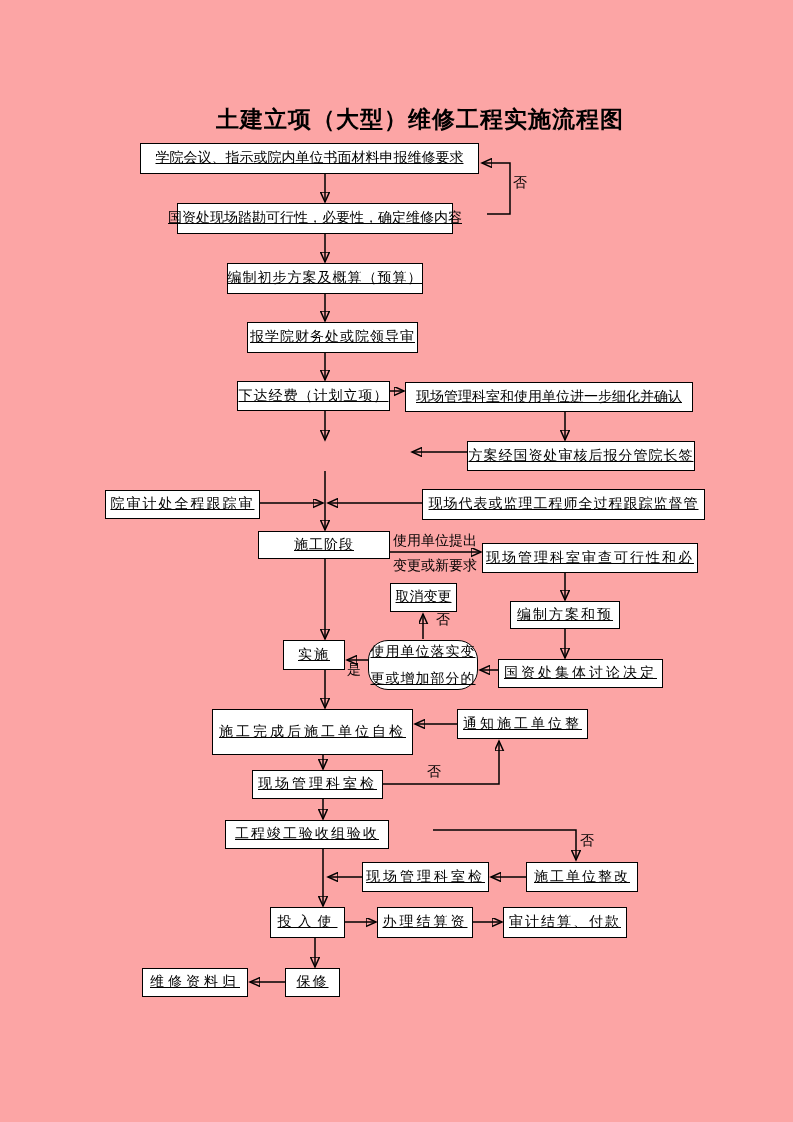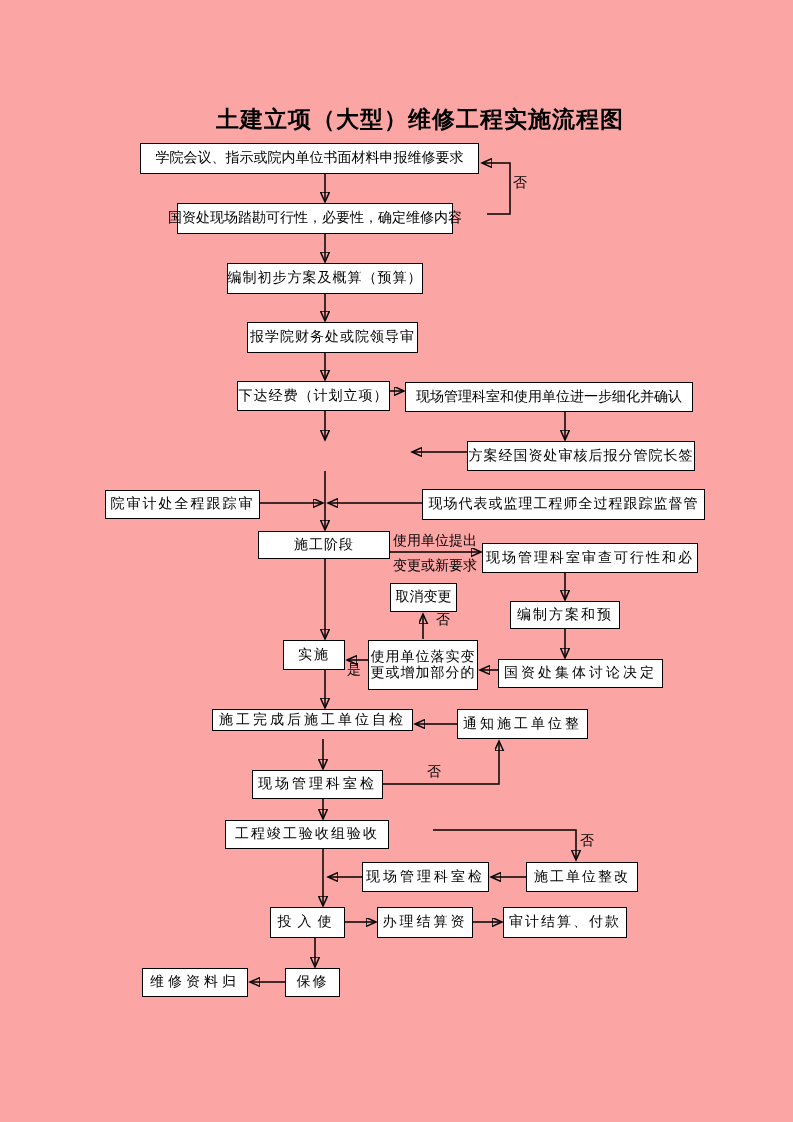--- a/index.html
+++ b/index.html
@@ -3,22 +3,22 @@
 <meta charset="utf-8">
 <style>
   html,body{margin:0;padding:0;background:#ffffff;}
   .page{position:relative;width:793px;height:1122px;background:#fca5a5;overflow:hidden;
         font-family:"Liberation Serif","DejaVu Serif",serif;color:#000;}
   .title{position:absolute;left:190px;top:104px;width:460px;text-align:center;
          font-family:"Liberation Sans","DejaVu Sans",sans-serif;
          font-size:23px;font-weight:bold;letter-spacing:1px;white-space:nowrap;}
   .box{position:absolute;box-sizing:border-box;border:1.5px solid #000;background:#fff;
        display:flex;align-items:center;justify-content:center;
-       font-size:14px;line-height:1.2;white-space:nowrap;z-index:2;}
-  .wrap2{white-space:normal;text-align:center;line-height:16px;padding:0 1px;}
+       font-size:14px;line-height:1.2;white-space:nowrap;z-index:2;text-decoration:underline;}
+  .wrap2{white-space:normal;text-align:center;line-height:27px;padding:0 1px;border-radius:20px;}
   .ls1{letter-spacing:1px;} .ls2{letter-spacing:2px;} .ls3{letter-spacing:3px;text-align:right;}
   .ls4{letter-spacing:4px;} .ls6{letter-spacing:6px;}
   .lbl{position:absolute;font-size:14px;z-index:3;white-space:nowrap;}
   svg.flow{position:absolute;left:0;top:0;z-index:1;}
   svg.flow line, svg.flow path{stroke:#000;stroke-width:1.5;fill:none;}
 </style>
 </head>
 <body>
 
 <div class="page">
@@ -74,21 +74,21 @@
   <div class="box ls1" style="left:467px;top:441px;width:228px;height:30px">方案经国资处审核后报分管院长签</div>
   <div class="box ls2" style="left:105px;top:490px;width:155px;height:29px">院审计处全程跟踪审</div>
   <div class="box ls1" style="left:422px;top:489px;width:283px;height:31px">现场代表或监理工程师全过程跟踪监督管</div>
   <div class="box ls1" style="left:258px;top:531px;width:132px;height:28px">施工阶段</div>
   <div class="box ls2" style="left:482px;top:543px;width:216px;height:30px">现场管理科室审查可行性和必</div>
   <div class="box" style="left:390px;top:583px;width:67px;height:29px">取消变更</div>
   <div class="box ls2" style="left:510px;top:601px;width:110px;height:28px">编制方案和预</div>
   <div class="box ls2" style="left:283px;top:640px;width:62px;height:30px">实施</div>
   <div class="box wrap2 ls1" style="left:368px;top:640px;width:110px;height:50px">使用单位落实变更或增加部分的</div>
   <div class="box ls3" style="left:498px;top:659px;width:165px;height:29px">国资处集体讨论决定</div>
-  <div class="box ls3" style="left:212px;top:709px;width:201px;height:22px">施工完成后施工单位自检</div>
+  <div class="box ls3" style="left:212px;top:709px;width:201px;height:46px">施工完成后施工单位自检</div>
   <div class="box ls3" style="left:457px;top:709px;width:131px;height:30px">通知施工单位整</div>
   <div class="box ls3" style="left:252px;top:770px;width:131px;height:29px">现场管理科室检</div>
   <div class="box ls2" style="left:225px;top:820px;width:164px;height:29px">工程竣工验收组验收</div>
   <div class="box ls3" style="left:362px;top:862px;width:127px;height:30px">现场管理科室检</div>
   <div class="box ls2" style="left:526px;top:862px;width:112px;height:30px">施工单位整改</div>
   <div class="box ls6" style="left:270px;top:907px;width:75px;height:31px">投入使</div>
   <div class="box ls3" style="left:377px;top:907px;width:96px;height:31px">办理结算资</div>
   <div class="box ls2" style="left:503px;top:907px;width:124px;height:31px">审计结算、付款</div>
   <div class="box ls2" style="left:285px;top:968px;width:55px;height:29px">保修</div>
   <div class="box ls4" style="left:142px;top:968px;width:106px;height:29px">维修资料归</div>

